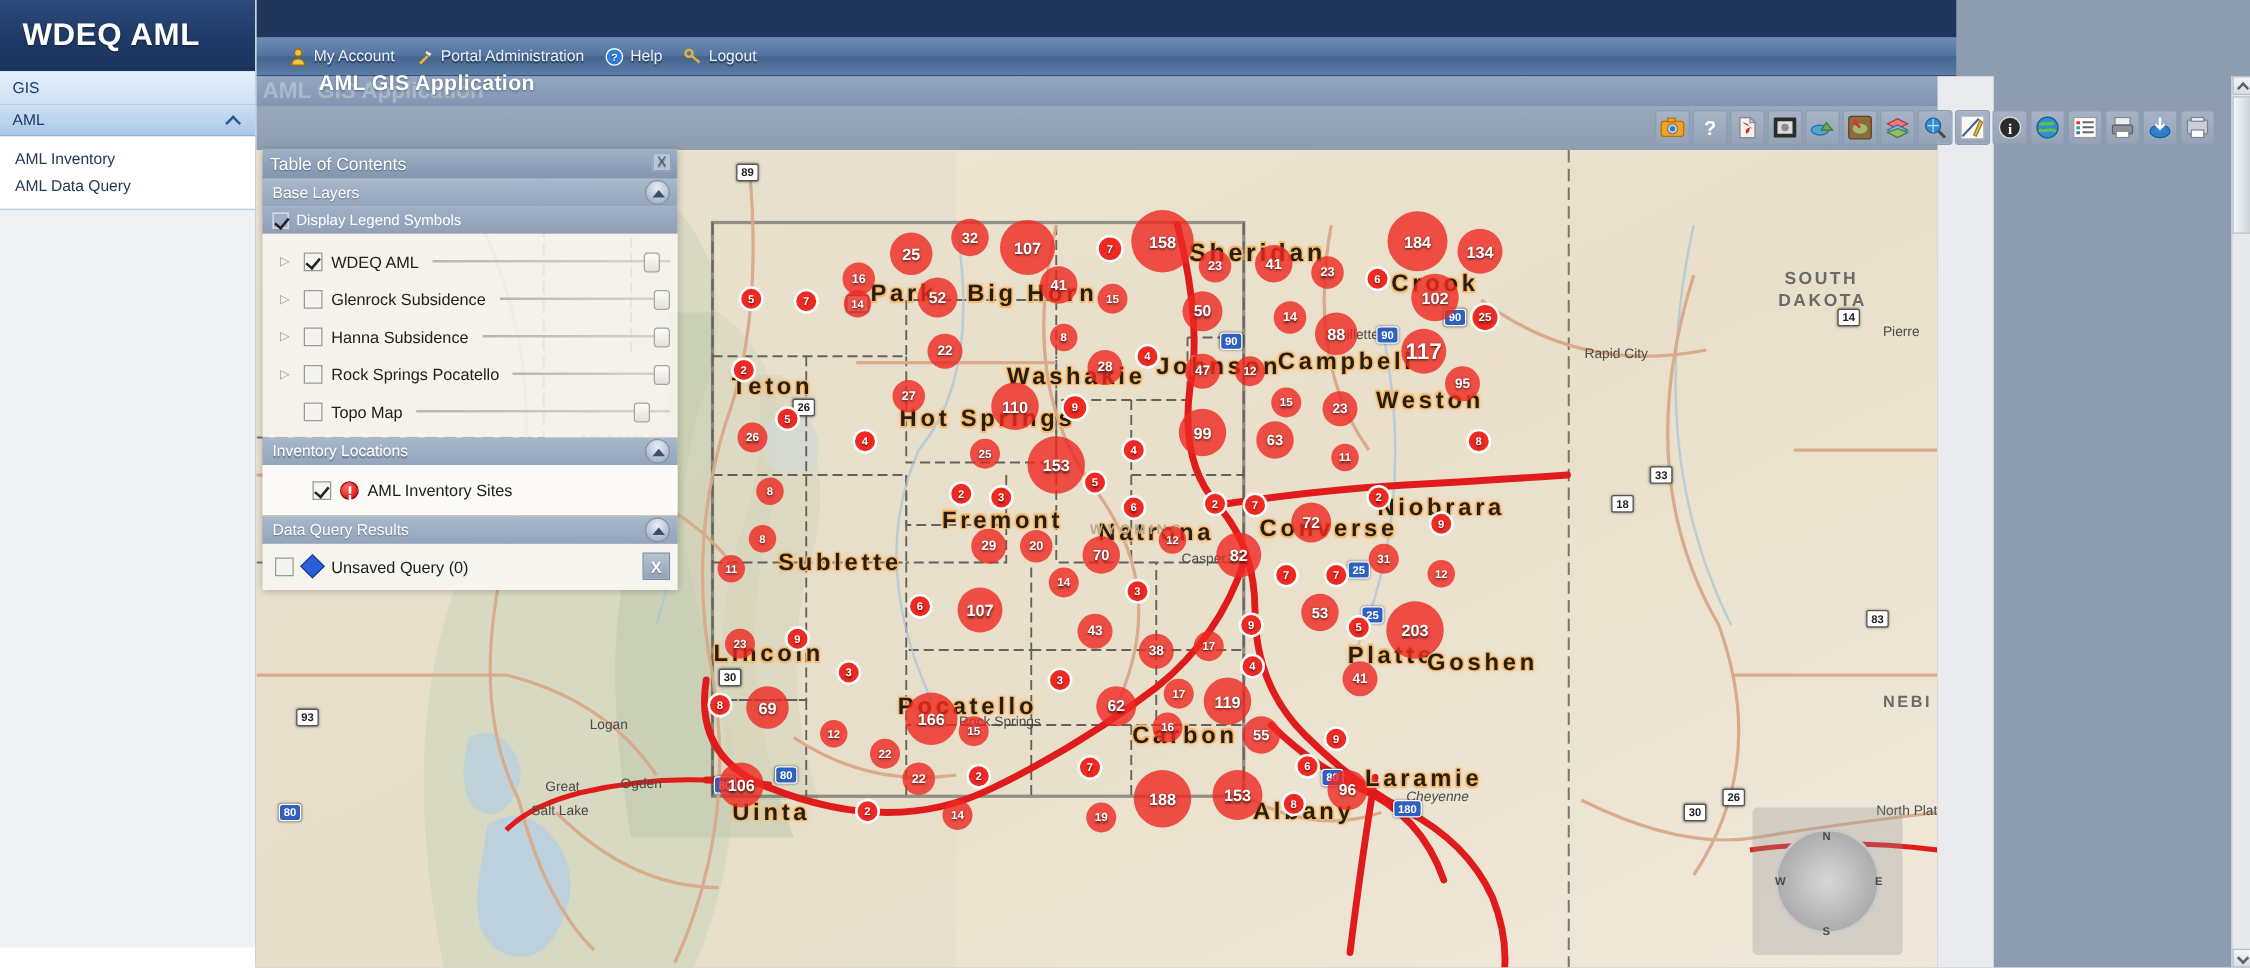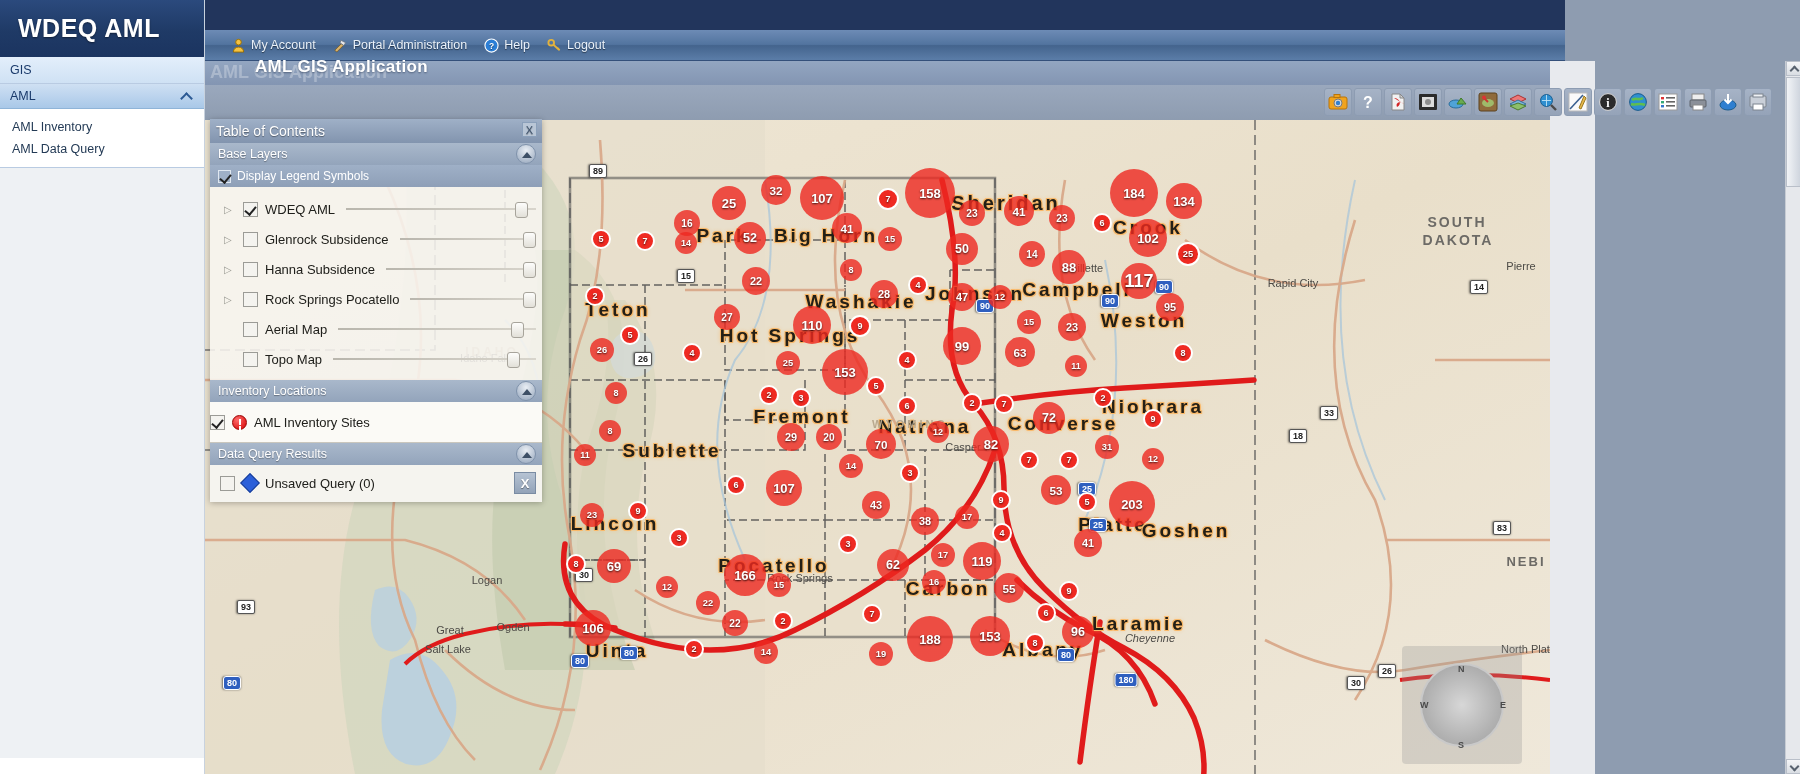--- a/index.html
+++ b/index.html
@@ -104,21 +104,21 @@
     flex:none; position:relative; cursor:pointer; }
   .cbox.on::after { content:""; position:absolute; left:3px; top:1px; width:5px; height:9px;
     border-right:2px solid #222; border-bottom:2px solid #222; transform:rotate(40deg); }
   .lname { font-size:13px; color:#20201c; white-space:nowrap; }
   .slider { flex:1; height:16px; position:relative; min-width:40px; margin-left:4px; }
   .slider .track { position:absolute; left:0; right:0; top:7px; height:2px;
     background:linear-gradient(to right,#b9b6ad,#d8d5cc); }
   .slider .knob { position:absolute; top:1px; width:13px; height:16px; border-radius:3px;
     background:linear-gradient(to bottom,#fdfdfb,#e2e0d8); border:1px solid #a7a49b; cursor:pointer; }
   .inv-body { background:#fbfaf6; padding:8px 0; border-bottom:1px solid #c9c6bd; }
-  .inv-row { height:24px; display:flex; align-items:center; gap:7px; }
+  .inv-row { height:24px; display:flex; align-items:center; gap:7px; padding-left:40px; }
   .dot-red { width:15px; height:15px; border-radius:50%;
     background:radial-gradient(circle at 35% 30%,#ff6c6c,#d40000); border:1px solid #9a0000;
     position:relative; flex:none; }
   .dot-red::after{ content:""; position:absolute; left:6px; top:3px; width:2px; height:6px;
     background:#fff; box-shadow:0 7px 0 0 #fff; }
   .qry-body { background:#f5f4ef; padding:7px 6px 8px 10px; display:flex; align-items:center; gap:8px; }
   .diamond { width:14px; height:14px; background:#2b5fd9; transform:rotate(45deg);
     border:1px solid #1b3f96; flex:none; }
   .qbtn { margin-left:auto; width:22px; height:22px; background:linear-gradient(to bottom,#b6c3d3,#93a3b8);
     border:1px solid #7a8ca3; color:#fff; font-size:13px; font-weight:bold;
@@ -135,21 +135,21 @@
     color:#231f16; letter-spacing:3px; white-space:nowrap;
     text-shadow:-1px -1px 0 #f9b96a,1px -1px 0 #f9b96a,-1px 1px 0 #f9b96a,1px 1px 0 #f9b96a,
     0 0 4px rgba(249,185,106,.95); pointer-events:none; }
   .stname { position:absolute; transform:translate(-50%,-50%); font-weight:bold;
     color:#6c6a66; letter-spacing:2px; white-space:nowrap; pointer-events:none; }
   .place { position:absolute; transform:translate(-50%,-50%); color:#4c4a46;
     font-size:11px; white-space:nowrap; pointer-events:none; }
   .shield { position:absolute; transform:translate(-50%,-50%); display:flex;
     align-items:center; justify-content:center; font-size:9px; font-weight:bold;
     color:#fff; background:#2f5fbf; border:1px solid #fff; border-radius:3px;
-    padding:1px 3px; box-shadow:0 0 2px rgba(0,0,0,.5);margin-top:33px; }
+    padding:1px 3px; box-shadow:0 0 2px rgba(0,0,0,.5); }
   .shield.us { background:#fff; color:#222; border:1px solid #555; border-radius:2px; }
   #compass { position:absolute; right:28px; bottom:10px; width:120px; height:118px;
     background:rgba(150,150,150,.30); border-radius:4px; }
   #compass .ring { position:absolute; left:50%; top:50%; transform:translate(-50%,-50%);
     width:84px; height:84px; border-radius:50%;
     background:radial-gradient(circle,#d7d7d7 0%,#b3b3b3 60%,#9d9d9d 100%);
     border:2px solid #c9c9c9; }
   #compass .cd { position:absolute; font-size:9px; color:#4a4a4a; font-weight:bold; }
 </style>
 </head>
@@ -689,29 +689,20 @@
         <span class="cbox"></span>
         <span class="lname">Rock Springs Pocatello</span>
         <span class="slider">
           <span class="track"></span>
           <span class="knob" style="left: calc(100% - 13px);"></span>
         </span>
       </div>
       <div class="lrow">
         <span class="expander"></span>
         <span class="cbox"></span>
-        <span class="lname">Aerial Map</span>
-        <span class="slider">
-          <span class="track"></span>
-          <span class="knob" style="left: calc(94% - 13px);"></span>
-        </span>
-      </div>
-      <div class="lrow">
-        <span class="expander"></span>
-        <span class="cbox"></span>
         <span class="lname">Topo Map</span>
         <span class="slider">
           <span class="track"></span>
           <span class="knob" style="left: calc(92% - 13px);"></span>
         </span>
       </div>
     </div>
 
   <div class="grp-head">
     <span>Inventory Locations</span>

